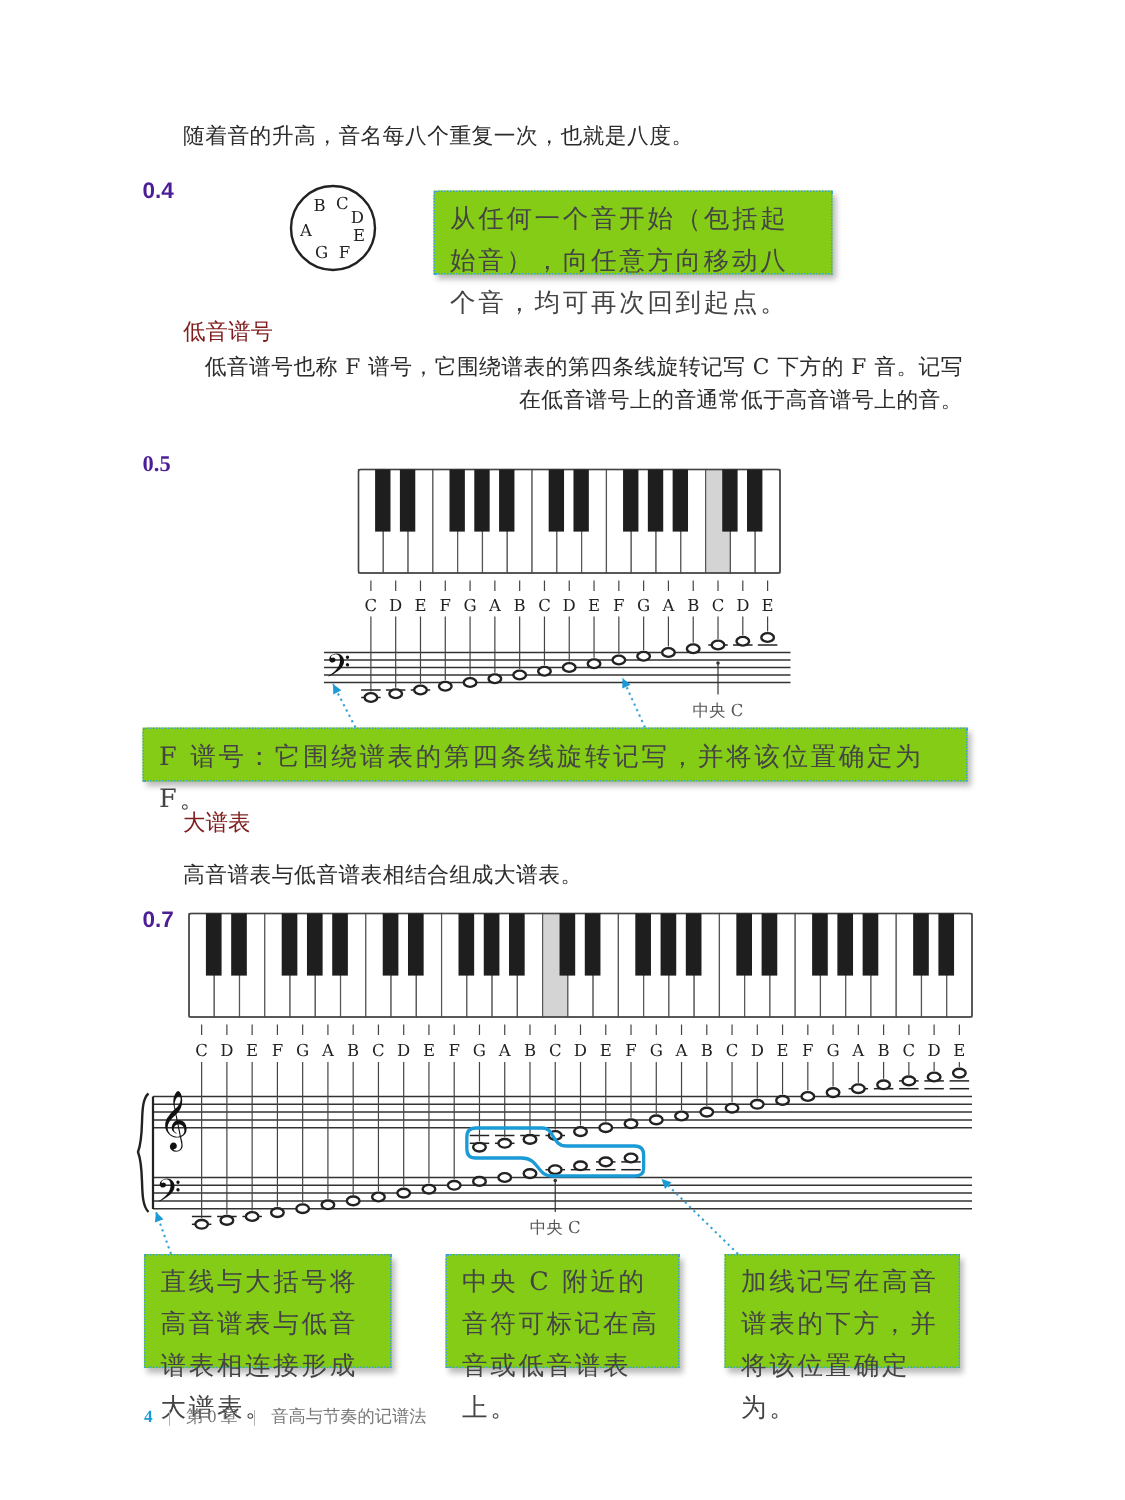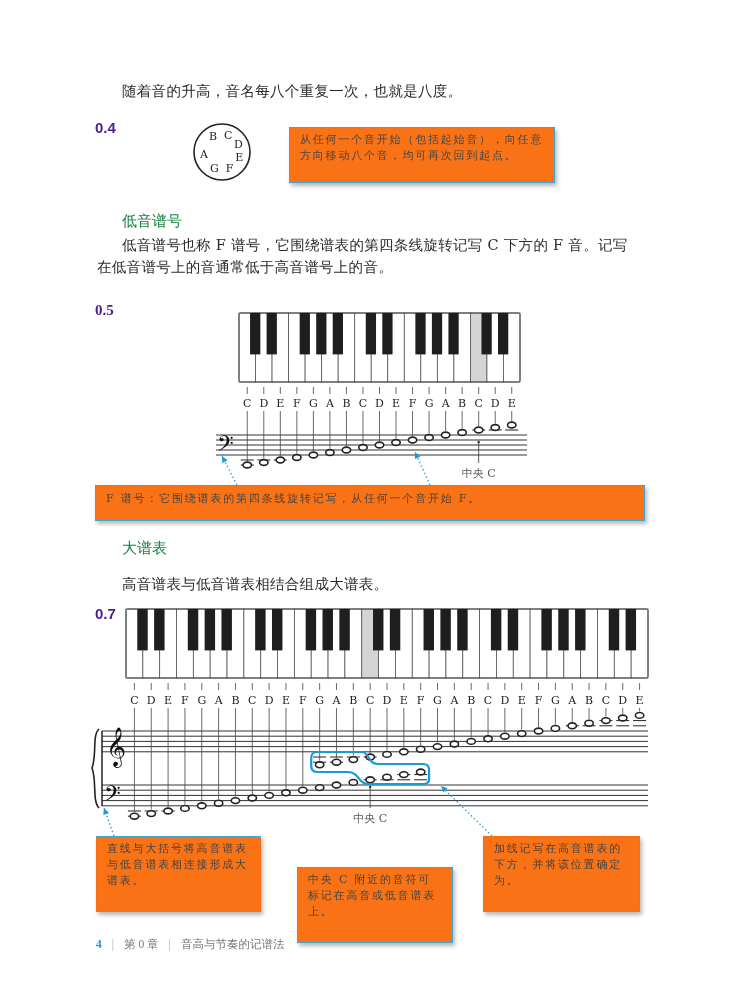--- a/index.html
+++ b/index.html
@@ -1,21 +1,21 @@
 <!DOCTYPE html>
 <html><head>
 <meta charset="utf-8">
 <style>
   html,body{margin:0;padding:0;background:#fff;}
   body{width:750px;height:1000px;position:relative;overflow:hidden;font-family:"DejaVu Serif","Liberation Serif",serif;color:#2a2a2a;}
   .abs{position:absolute;}
-  .body-text{font-size:14.5px;line-height:22px;letter-spacing:0.3px;color:#2b2b2b;}
-  .heading{font-size:15px;font-family:Liberation Serif, serif;color:#15803d;}
+  .body-text{font-size:14.5px;line-height:22px;letter-spacing:0.3px;color:#2b2b2b;text-align:right;}
+  .heading{font-size:15px;font-family:Liberation Serif, serif;color:#7f1d1d;}
   .fig-num{font-family:"Liberation Sans","DejaVu Sans",sans-serif;font-weight:bold;font-size:15px;color:#4c1d95;}
-  .callout{position:absolute;background:#f97316;border:1.5px dotted #3aa3d4;box-shadow:2px 3px 4px rgba(0,0,0,0.28);font-size:11px;line-height:16px;letter-spacing:1.8px;color:#444;padding:4px 10px;box-sizing:border-box;}
+  .callout{position:absolute;background:#84cc16;border:1.5px dotted #3aa3d4;box-shadow:2px 3px 4px rgba(0,0,0,0.28);font-size:17px;line-height:28px;letter-spacing:1.8px;color:#444;padding:4px 10px;box-sizing:border-box;}
   .footer{font-family:Liberation Serif, serif;font-size:11.5px;color:#777;}
   .footer .pg{color:#1a9ad6;font-weight:bold;}
   .footer .sep{color:#aaa;margin:0 10px;}
   svg text{font-family:"DejaVu Serif","Liberation Serif",serif;}
 </style>
 </head>
 <body>
 
 <div class="abs body-text" style="left:122px;top:80px;">随着音的升高，音名每八个重复一次，也就是八度。</div>
 
@@ -149,21 +149,21 @@
     <line x1="505.2352941176471" x2="518.2352941176471" y1="430" y2="430" stroke="#222" stroke-width="1"></line>
     <ellipse cx="511.7352941176471" cy="425" rx="4.2" ry="2.9" fill="#fff" stroke="#222" stroke-width="1.6"></ellipse>
     <line x1="478.6764705882353" x2="478.6764705882353" y1="442" y2="463" stroke="#333" stroke-width="0.8"></line>
     <circle cx="478.6764705882353" cy="442" r="1.2" fill="#333"></circle>
     <text x="478.6764705882353" y="477" font-size="11" text-anchor="middle" fill="#555">中央 C</text>
     <line x1="237" y1="485" x2="222" y2="456" stroke="#3aa3d4" stroke-width="1.4" stroke-dasharray="1.5,2.5"></line>
     <polygon points="222,456 227.60021068331648,460.199719074232 222.19139382144363,462.9973829683042" fill="#1a9ad6"></polygon>
     <line x1="430" y1="485" x2="415" y2="452" stroke="#3aa3d4" stroke-width="1.4" stroke-dasharray="1.5,2.5"></line>
     <polygon points="415,452 420.3800999227324,456.47822786617814 414.8364073472417,458.99808812776485" fill="#1a9ad6"></polygon>
   </svg>
-<div class="callout" style="left:95px;top:485px;width:550px;height:36px;padding-top:5px;">F 谱号：它围绕谱表的第四条线旋转记写，从任何一个音开始 F。</div>
+<div class="callout" style="left:95px;top:485px;width:550px;height:36px;padding-top:5px;">F 谱号：它围绕谱表的第四条线旋转记写，并将该位置确定为 F。</div>
 
 <div class="abs heading" style="left:122px;top:539px;">大谱表</div>
 <div class="abs body-text" style="left:122px;top:573px;">高音谱表与低音谱表相结合组成大谱表。</div>
 
 <div class="abs fig-num" style="left:95px;top:605px;">0.7</div>
 <svg class="abs" id="fig06-svg" style="left:0;top:0;" width="750" height="840">
     <rect x="126" y="609" width="16.838709677419356" height="69" fill="#fff" stroke="#555" stroke-width="0.8"></rect>
     <rect x="142.83870967741936" y="609" width="16.838709677419356" height="69" fill="#fff" stroke="#555" stroke-width="0.8"></rect>
     <rect x="159.67741935483872" y="609" width="16.838709677419356" height="69" fill="#fff" stroke="#555" stroke-width="0.8"></rect>
     <rect x="176.51612903225805" y="609" width="16.838709677419356" height="69" fill="#fff" stroke="#555" stroke-width="0.8"></rect>
@@ -390,18 +390,18 @@
     <line x1="370.16129032258067" x2="370.16129032258067" y1="787" y2="808" stroke="#333" stroke-width="0.8"></line>
     <circle cx="370.16129032258067" cy="787" r="1.2" fill="#333"></circle>
     <text x="370.16129032258067" y="822" font-size="11" text-anchor="middle" fill="#555">中央 C</text>
     <line x1="114" y1="836" x2="104" y2="808" stroke="#3aa3d4" stroke-width="1.4" stroke-dasharray="1.5,2.5"></line>
     <polygon points="104,808 108.98734885365157,812.911858244288 103.25259502364665,814.959984612147" fill="#1a9ad6"></polygon>
     <line x1="492" y1="836" x2="441" y2="786" stroke="#3aa3d4" stroke-width="1.4" stroke-dasharray="1.5,2.5"></line>
     <polygon points="441,786 447.6324422783216,788.2384613967483 443.3693451859492,792.5868204309681" fill="#1a9ad6"></polygon>
   </svg>
 
 <div class="callout" style="left:96px;top:836px;width:165px;height:76px;">直线与大括号将高音谱表与低音谱表相连接形成大谱表。</div>
-<div class="callout" style="left:297px;top:867px;width:156px;height:76px;">中央 C 附近的音符可标记在高音或低音谱表上。</div>
+<div class="callout" style="left:297px;top:836px;width:156px;height:76px;">中央 C 附近的音符可标记在高音或低音谱表上。</div>
 <div class="callout" style="left:483px;top:836px;width:157px;height:76px;">加线记写在高音谱表的下方，并将该位置确定为。</div>
 
 <div class="abs footer" style="left:96px;top:937px;">
   <span class="pg">4</span><span class="sep">|</span><span>第 0 章</span><span class="sep">|</span><span>音高与节奏的记谱法</span>
 </div>
 
 </body></html>

